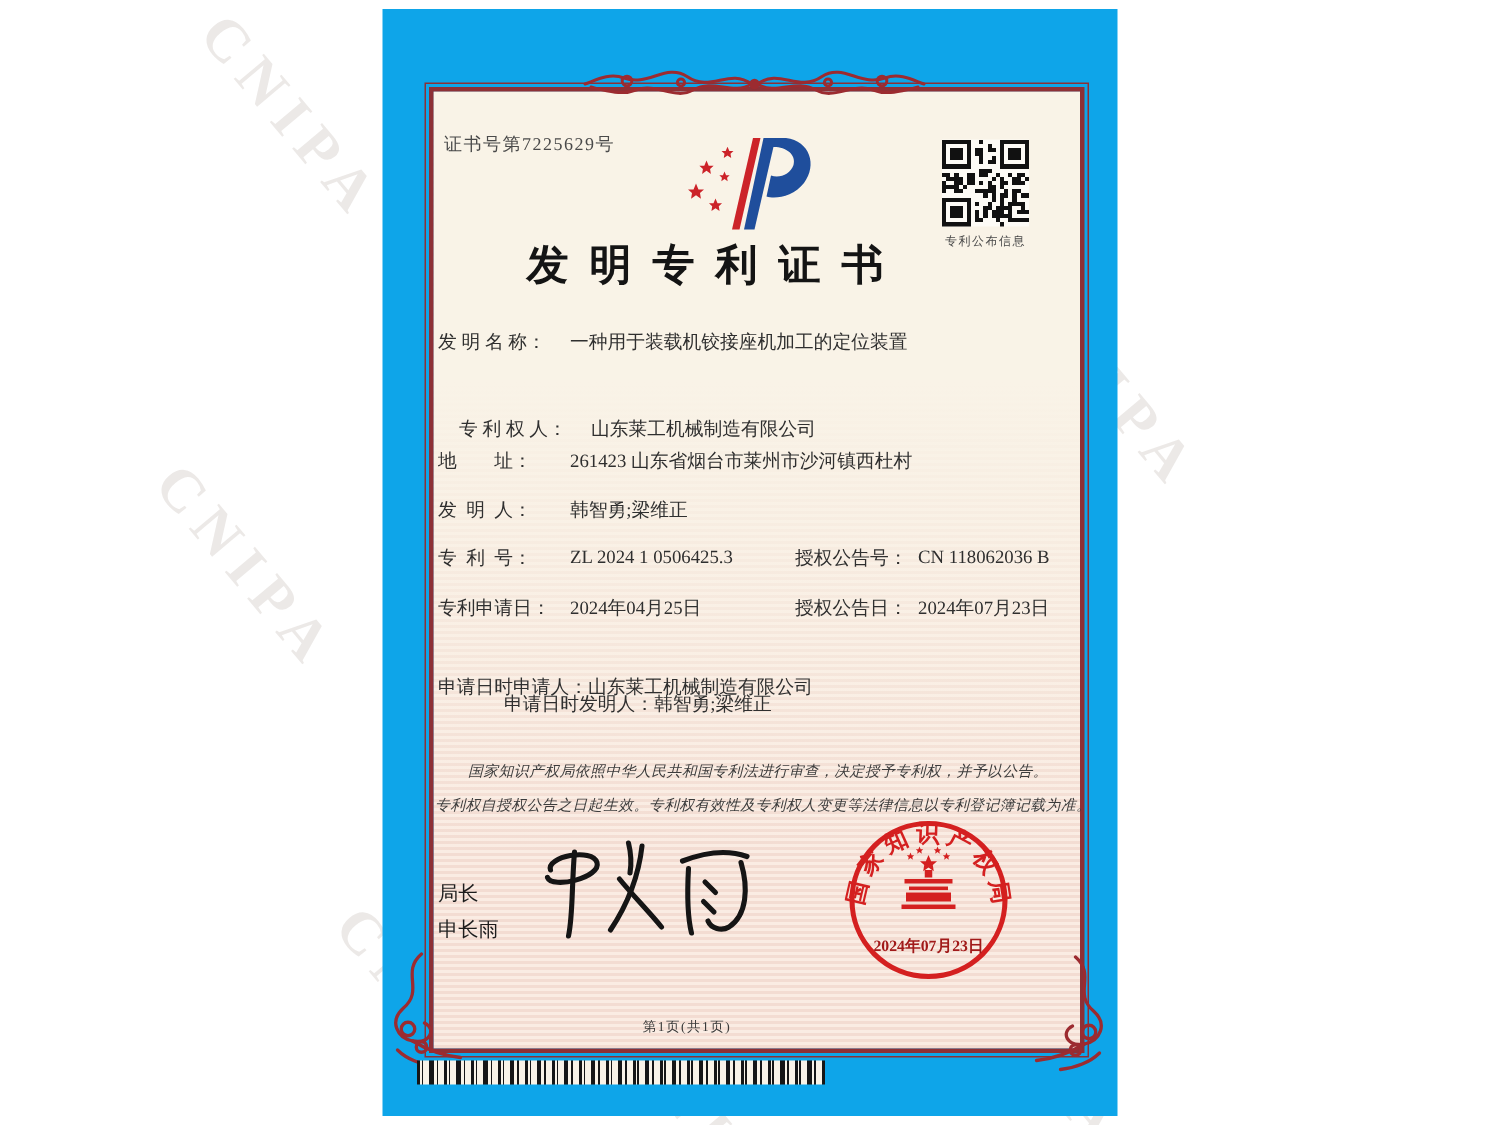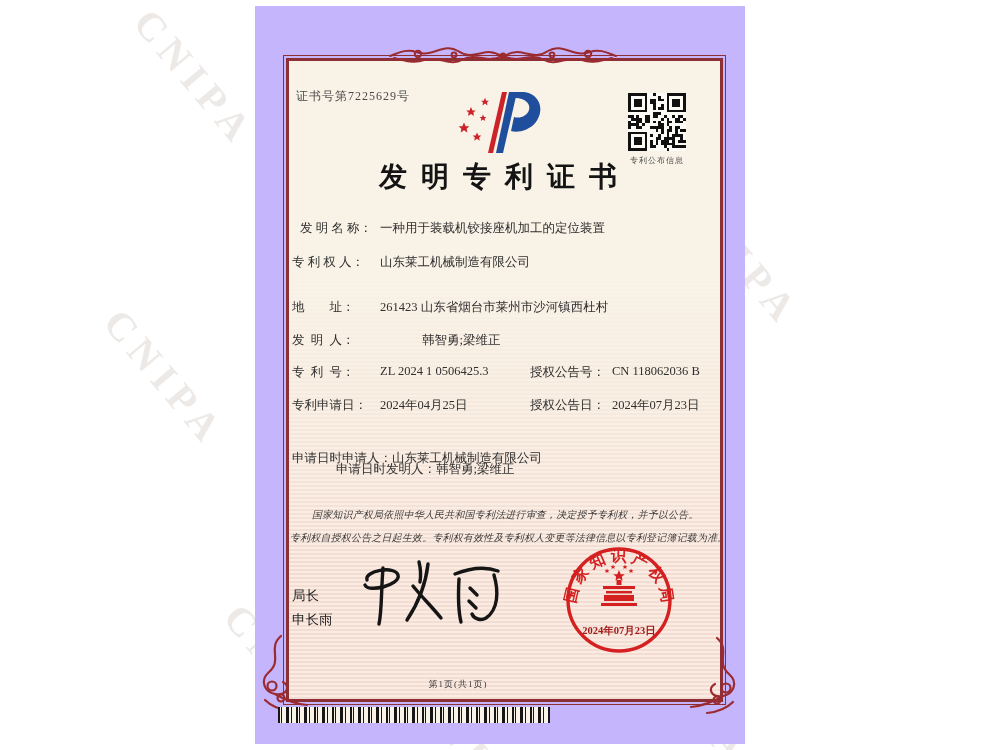--- a/index.html
+++ b/index.html
@@ -1,32 +1,32 @@
 <!DOCTYPE html>
 <html><head>
 <meta charset="utf-8">
 <style>
   html,body{margin:0;padding:0;background:#e8e8e8;}
   .page{position:relative;width:1000px;height:750px;background:#ffffff;overflow:hidden;
         font-family:"Liberation Serif","DejaVu Serif",serif;color:#2b2b2b;}
   .watermark{position:absolute;font-family:"Liberation Serif",serif;font-weight:bold;
         font-size:40px;letter-spacing:8px;color:rgba(118,102,88,0.14);
         transform:rotate(50deg);transform-origin:left top;pointer-events:none;white-space:nowrap;}
-  .doc{position:absolute;left:255px;top:6px;width:490px;height:738px;background:#c4b5fd;}
+  .doc{position:absolute;left:255px;top:6px;width:490px;height:738px;background:#0ea5e9;}
   .frame{position:absolute;left:28px;top:49px;width:441px;height:648px;border:1px solid #8d3036;}
   .frame-inner{position:absolute;left:2px;top:2px;right:2px;bottom:2px;border:3px solid #8d3036;
         background:linear-gradient(to bottom, rgba(249,243,231,1) 0%, rgba(249,243,231,1) 30%,
                    rgba(249,243,231,0.55) 55%, rgba(249,243,231,0) 80%),
                    repeating-linear-gradient(to bottom,#f3dcd2 0 2px,#faece3 2px 4px);}
   .cert-no{position:absolute;left:41px;top:82px;font-size:12px;color:#4a4a4a;letter-spacing:1px;}
   .logo{position:absolute;left:197px;top:84px;}
   .qr-wrap{position:absolute;left:367px;top:87px;width:70px;text-align:center;}
   .qr-svg{width:58px;height:58px;background:#fdfbf6;display:block;margin:0 auto;}
   .qr-caption{font-size:8px;color:#4a4a4a;margin-top:4px;letter-spacing:1px;}
-  .title{position:absolute;left:44px;top:152px;width:398px;margin:0;text-align:center;
+  .title{position:absolute;left:16px;top:152px;width:398px;margin:0;text-align:center;
         font-size:28px;font-weight:bold;color:#141414;letter-spacing:14px;text-indent:14px;}
   .row{position:absolute;left:37px;right:20px;display:flex;font-size:12.5px;color:#2f2f2f;}
   .row .lbl{white-space:pre;min-width:88px;}
   .row .val{white-space:nowrap;}
   .row .lbl2{position:absolute;left:238px;white-space:pre;}
   .row .val2{position:absolute;left:320px;white-space:nowrap;text-align:right;}
   .legal{position:absolute;left:35px;top:497px;width:384px;font-style:italic;font-size:9.9px;
         color:#3c3c3c;line-height:23px;letter-spacing:0.3px;}
   .legal .l1{display:block;text-indent:22px;white-space:nowrap;}
   .legal .l2{display:block;white-space:nowrap;}
@@ -235,33 +235,33 @@
           <rect x="16" y="2" width="3" height="3" fill="#111"></rect>
           <rect x="0" y="14" width="7" height="7" fill="#111"></rect>
           <rect x="1" y="15" width="5" height="5" fill="#fdfbf6"></rect>
           <rect x="2" y="16" width="3" height="3" fill="#111"></rect>
         </svg>
       <div class="qr-caption">专利公布信息</div>
     </div>
 
     <h1 class="title">发明专利证书</h1>
 
-    <div class="row" style="top:214px;text-align:center;">
+    <div class="row" style="top:214px;">
       <span class="lbl">发 明 名 称：</span>
       <span class="val">一种用于装载机铰接座机加工的定位装置</span>
     </div>
-    <div class="row" style="top:248px;">
+    <div class="row" style="top:272px;margin-left:14px;">
       <span class="lbl">专 利 权 人：</span>
       <span class="val">山东莱工机械制造有限公司</span>
     </div>
     <div class="row" style="top:293px;">
       <span class="lbl">地        址：</span>
       <span class="val">261423 山东省烟台市莱州市沙河镇西杜村</span>
     </div>
-    <div class="row" style="top:326px;gap:42px;">
+    <div class="row" style="top:326px;">
       <span class="lbl">发  明  人：</span>
       <span class="val">韩智勇;梁维正</span>
     </div>
     <div class="row" style="top:358px;">
       <span class="lbl">专  利  号：</span>
       <span class="val">ZL 2024 1 0506425.3</span>
       <span class="lbl2">授权公告号：</span>
       <span class="val2">CN 118062036 B</span>
     </div>
     <div class="row" style="top:391px;">

